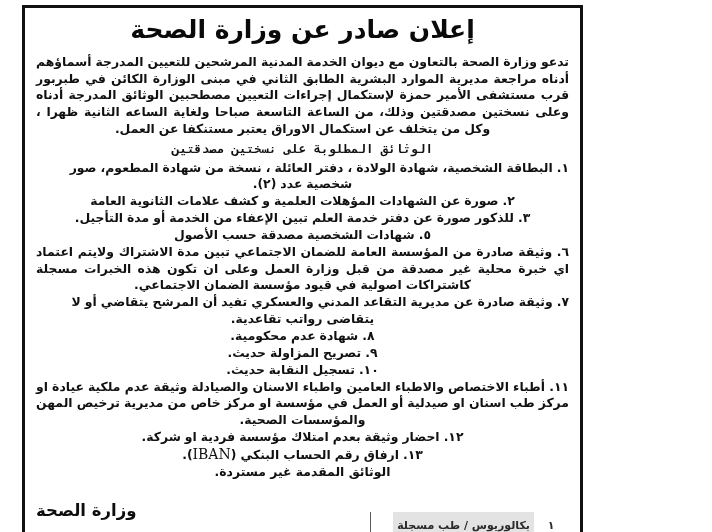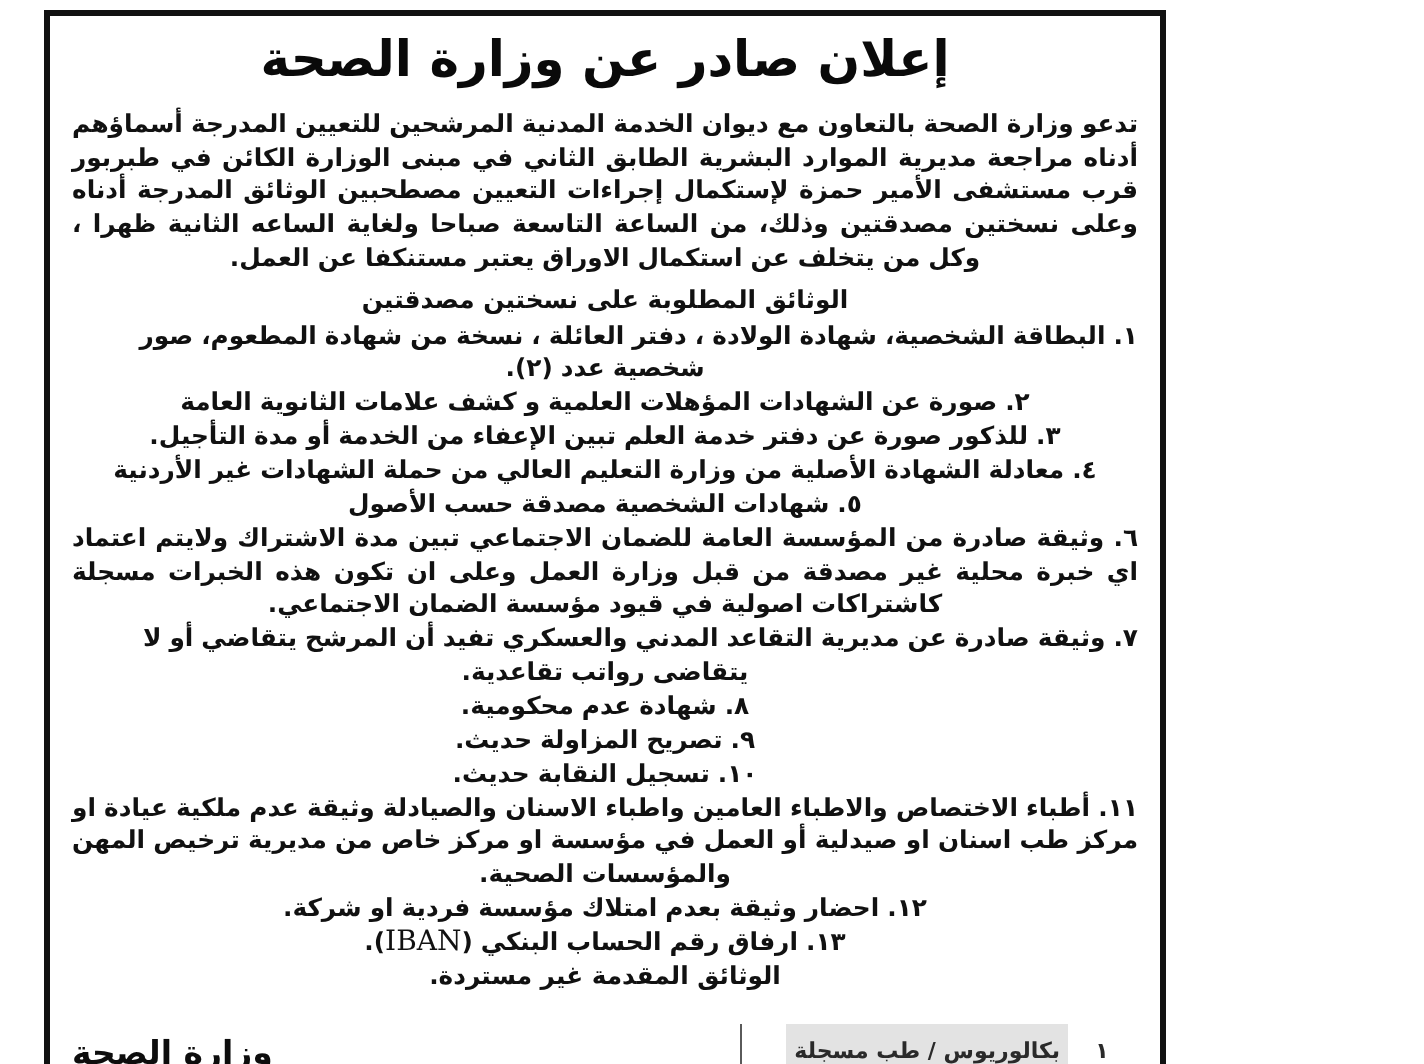--- a/index.html
+++ b/index.html
@@ -63,20 +63,21 @@
   }
 
   
   #documents-heading {
     margin: 5px 2px 0 2px;
     font-size: 12.4px;
     line-height: 16.4px;
     text-align: center;
     color: #111111;
     font-weight: 600;
+    font-family: Liberation Mono, monospace;
   }
 
   
   #requirements-list {
     list-style: none;
     margin: 1px 2px 0 2px;
     padding: 0;
   }
   #requirements-list li {
     font-size: 12.4px;
@@ -175,21 +176,20 @@
     <h1 id="doc-title">إعلان صادر عن وزارة الصحة</h1>
 
     <p id="intro-paragraph">تدعو وزارة الصحة بالتعاون مع ديوان الخدمة المدنية المرشحين للتعيين المدرجة أسماؤهم أدناه مراجعة مديرية الموارد البشرية الطابق الثاني في مبنى الوزارة الكائن في طبربور قرب مستشفى الأمير حمزة لإستكمال إجراءات التعيين مصطحبين الوثائق المدرجة أدناه وعلى نسختين مصدقتين وذلك، من الساعة التاسعة صباحا ولغاية الساعه الثانية ظهرا ، وكل من يتخلف عن استكمال الاوراق يعتبر مستنكفا عن العمل.</p>
 
     <p id="documents-heading">الوثائق المطلوبة على نسختين مصدقتين</p>
 
     <ol id="requirements-list">
       <li class="single-line"><span class="req-num">١.</span> <span>البطاقة الشخصية، شهادة الولادة ، دفتر العائلة ، نسخة من شهادة المطعوم، صور شخصية عدد (٢).</span></li>
       <li class="single-line"><span class="req-num">٢.</span> <span>صورة عن الشهادات المؤهلات العلمية و كشف علامات الثانوية العامة</span></li>
       <li class="single-line"><span class="req-num">٣.</span> <span>للذكور صورة عن دفتر خدمة العلم تبين الإعفاء من الخدمة أو مدة التأجيل.</span></li>
-      <li class="single-line"><span class="req-num">٤.</span> <span>معادلة الشهادة الأصلية من وزارة التعليم العالي من حملة الشهادات غير الأردنية</span></li>
       <li class="single-line"><span class="req-num">٥.</span> <span>شهادات الشخصية مصدقة حسب الأصول</span></li>
       <li><span class="req-num">٦.</span> <span>وثيقة صادرة من المؤسسة العامة للضمان الاجتماعي تبين مدة الاشتراك ولايتم اعتماد اي خبرة محلية غير مصدقة من قبل وزارة العمل وعلى ان تكون هذه الخبرات مسجلة كاشتراكات اصولية في قيود مؤسسة الضمان الاجتماعي.</span></li>
       <li class="single-line"><span class="req-num">٧.</span> <span>وثيقة صادرة عن مديرية التقاعد المدني والعسكري تفيد أن المرشح يتقاضي أو لا يتقاضى رواتب تقاعدية.</span></li>
       <li class="single-line"><span class="req-num">٨.</span> <span>شهادة عدم محكومية.</span></li>
       <li class="single-line"><span class="req-num">٩.</span> <span>تصريح المزاولة حديث.</span></li>
       <li class="single-line"><span class="req-num">١٠.</span> <span>تسجيل النقابة حديث.</span></li>
       <li><span class="req-num">١١.</span> <span>أطباء الاختصاص والاطباء العامين واطباء الاسنان والصيادلة وثيقة عدم ملكية عيادة او مركز طب اسنان او صيدلية أو العمل في مؤسسة او مركز خاص من مديرية ترخيص المهن والمؤسسات الصحية.</span></li>
       <li class="single-line"><span class="req-num">١٢.</span> <span>احضار وثيقة بعدم امتلاك مؤسسة فردية او شركة.</span></li>
       <li class="single-line"><span class="req-num">١٣.</span> <span>ارفاق رقم الحساب البنكي (</span><span class="latin-inline">IBAN</span><span>).</span></li>
     </ol>

